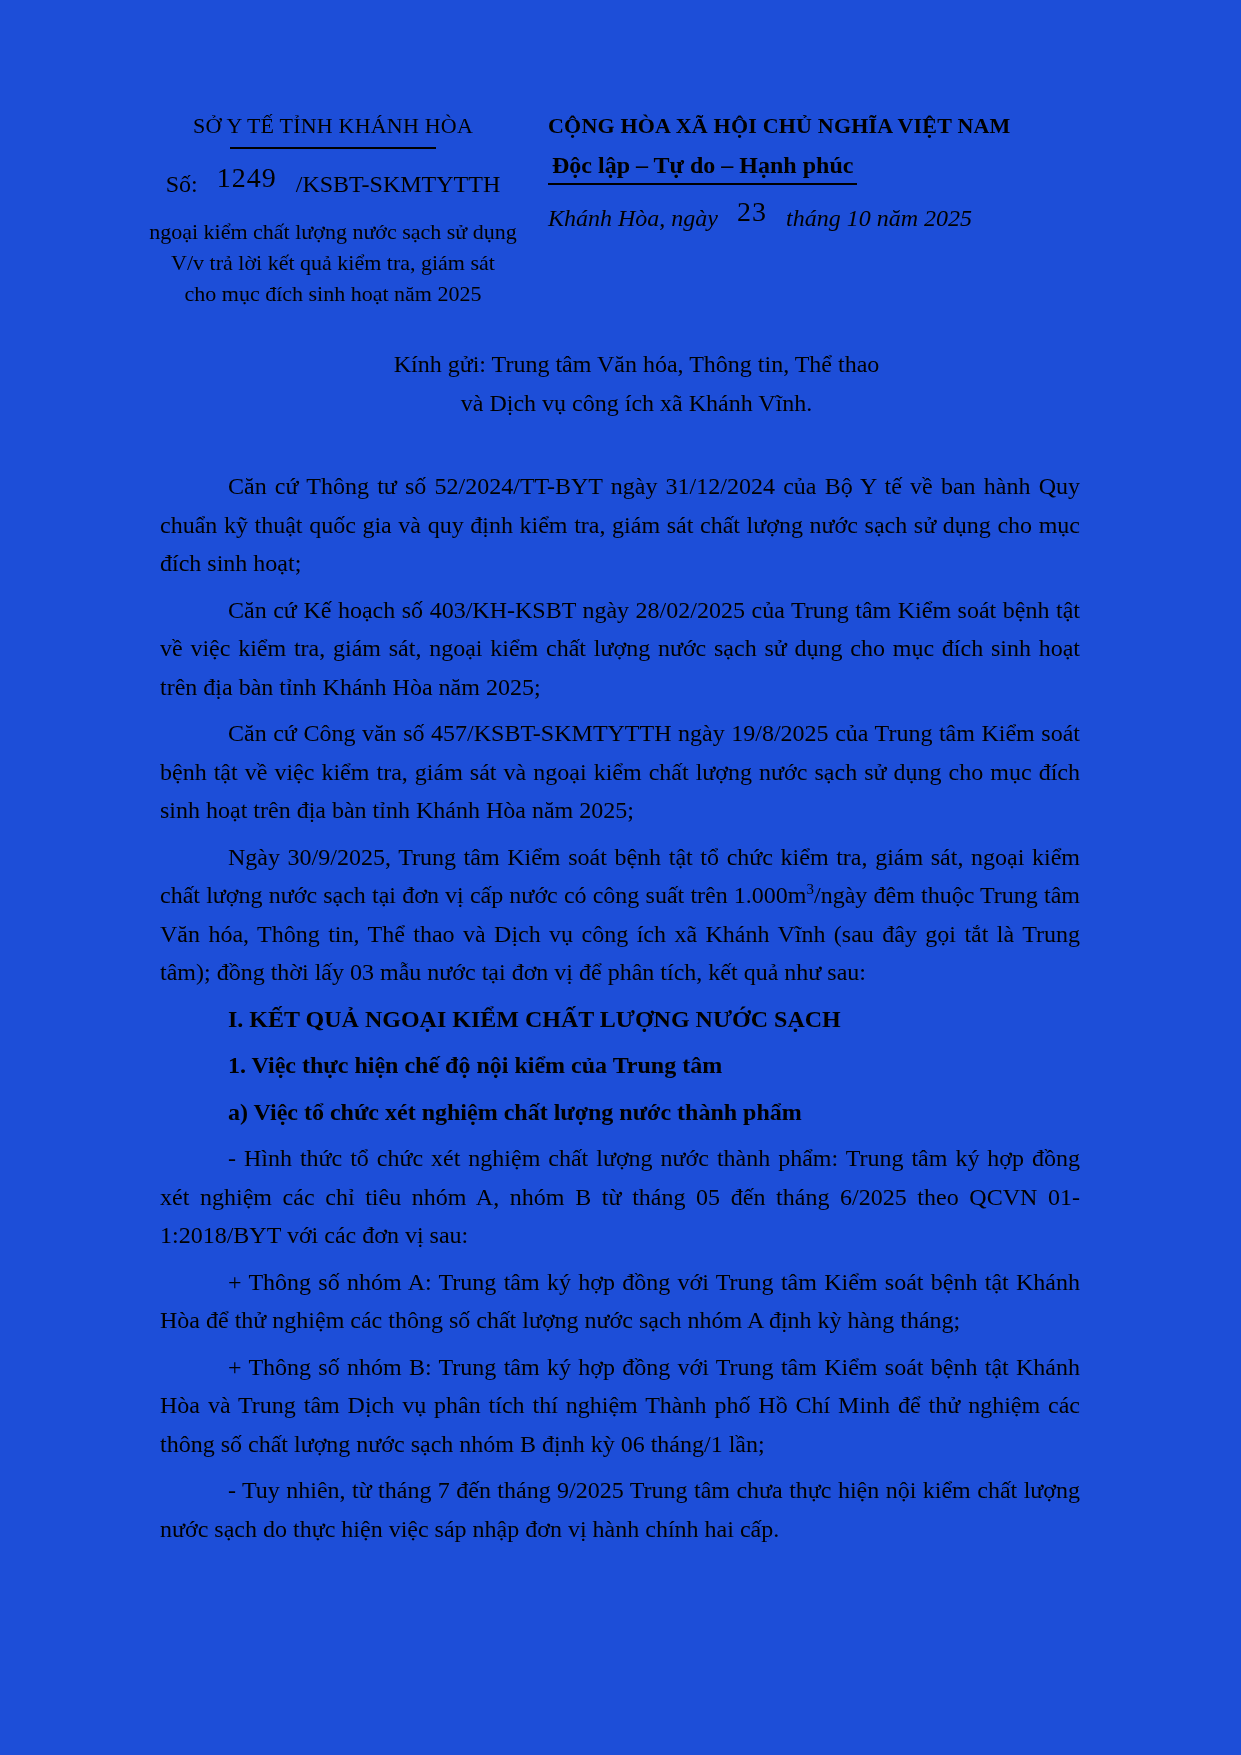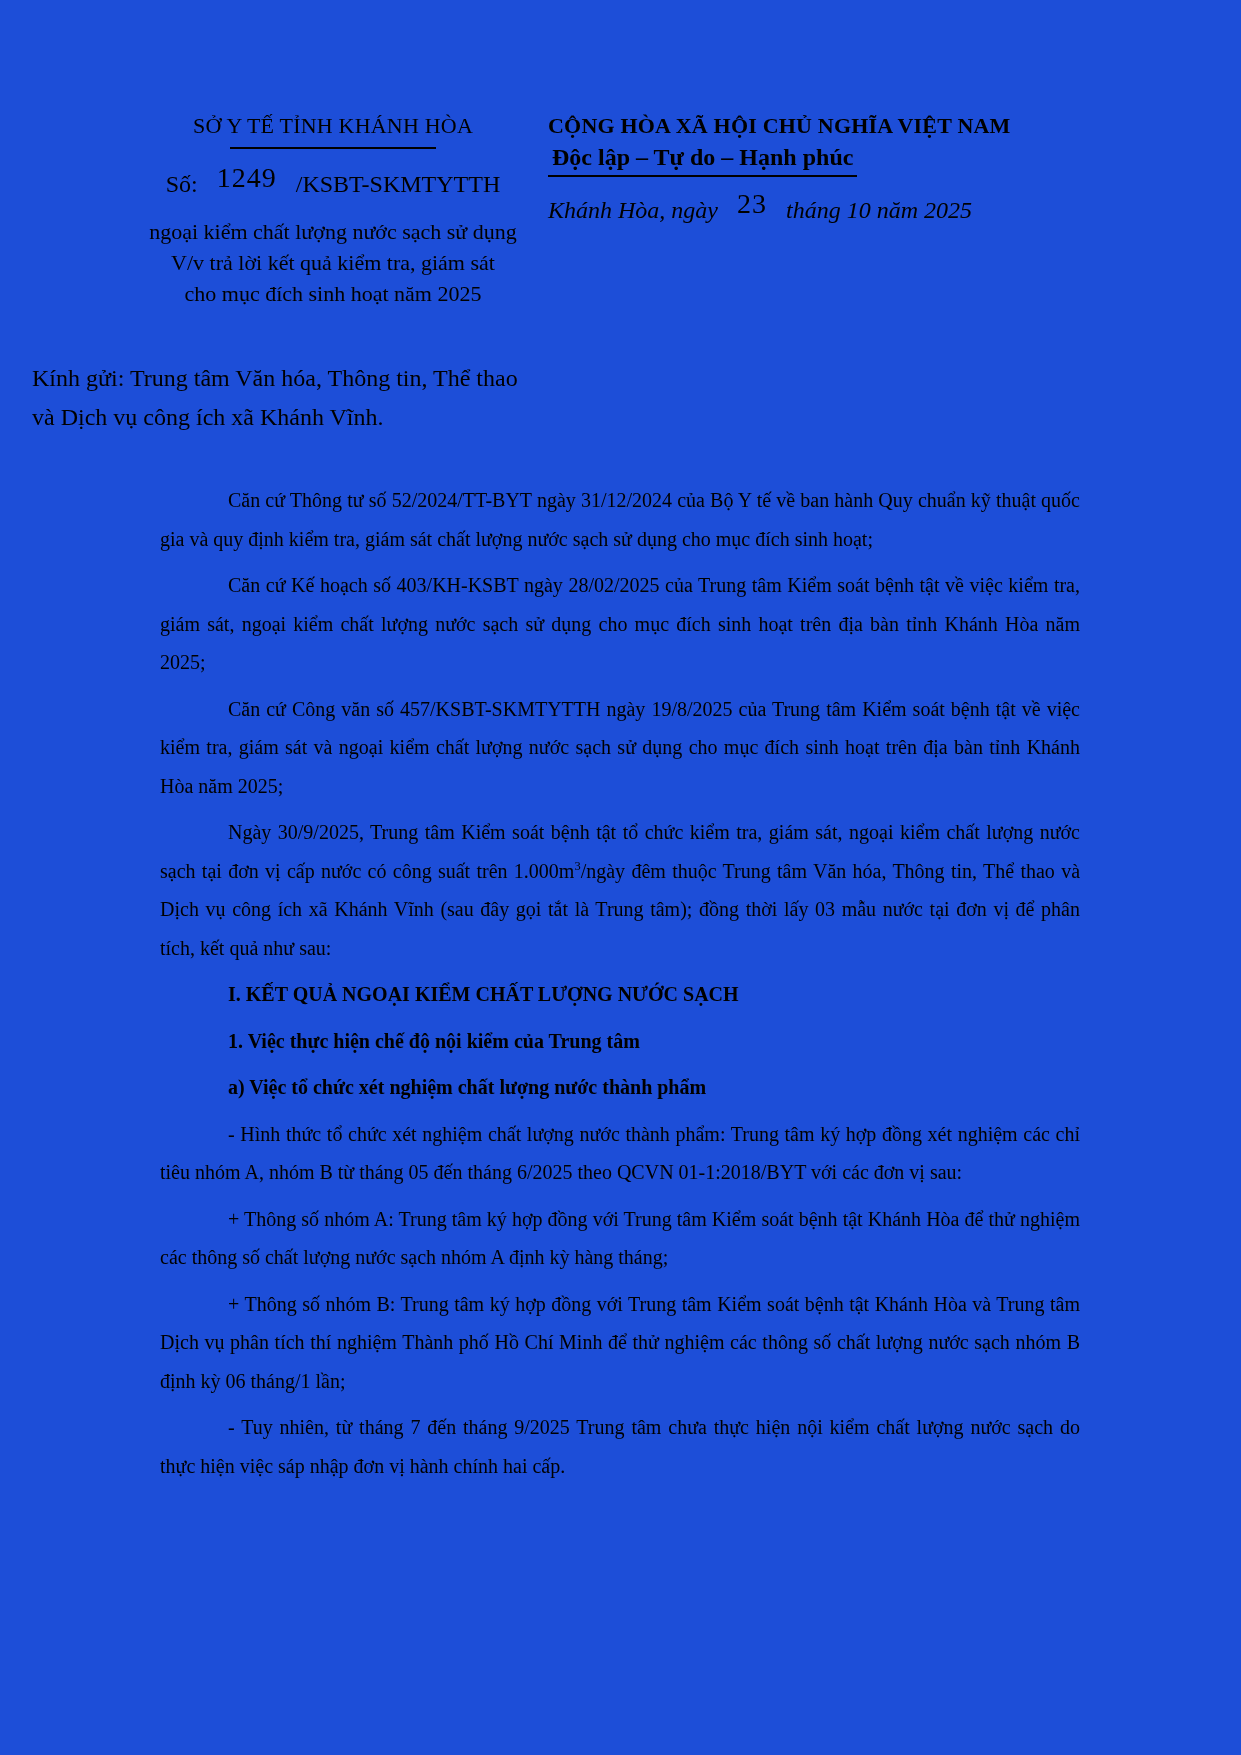--- a/index.html
+++ b/index.html
@@ -69,49 +69,50 @@
     line-height: 31px;
   }
   .motto-line1 {
     font-size: 22px;
     line-height: 28px;
     font-weight: bold;
     letter-spacing: 0.2px;
     white-space: nowrap;
   }
   .motto-line2 {
-    margin-top: 2px;
+    margin-top: 10px;
     font-size: 24px;
     line-height: 30px;
     font-weight: bold;
   }
   .motto-underline {
     display: inline-block;
     border-bottom: 2px solid #000;
     padding: 0 4px 3px 4px;
   }
   .date-line {
     margin-top: 16px;
     font-style: italic;
     font-size: 24px;
     line-height: 32px;
     white-space: nowrap;
   }
   
   .recipient {
-    margin-top: 50px;
+    margin-top: 36px;
+    text-align: center;
     font-size: 24px;
     line-height: 39px;
     padding-left: 32px;
   }
   
   .body-text {
     margin-top: 44px;
     padding: 0 161px 0 160px;
-    font-size: 20px;
+    font-size: 24px;
     line-height: 38.5px;
     text-align: justify;
   }
   .body-p {
     margin: 0 0 8px 0;
     text-indent: 68px;
   }
   .body-h {
     margin: 0 0 8px 0;
     text-indent: 68px;

